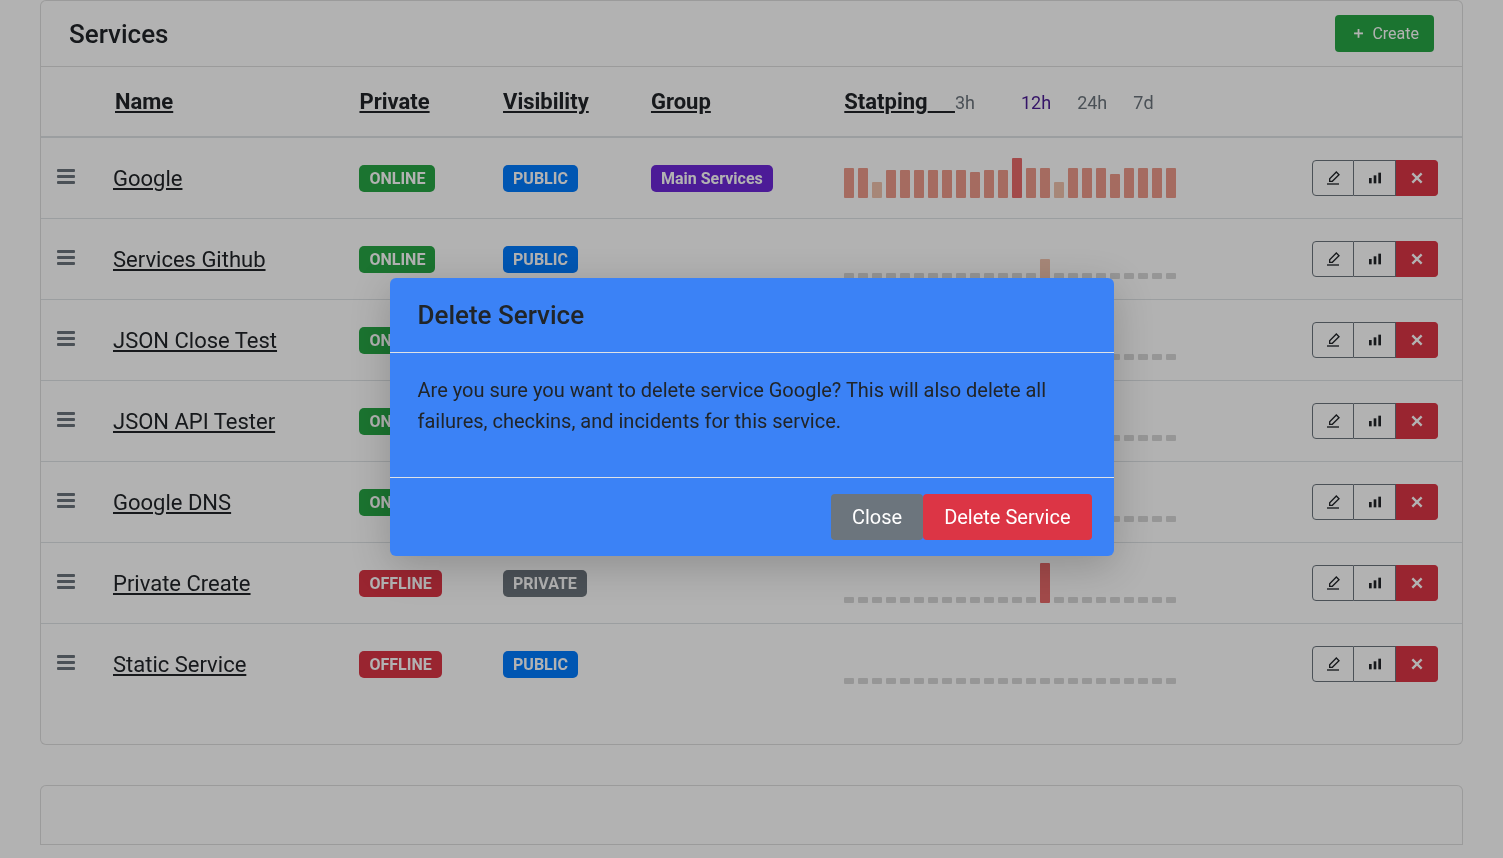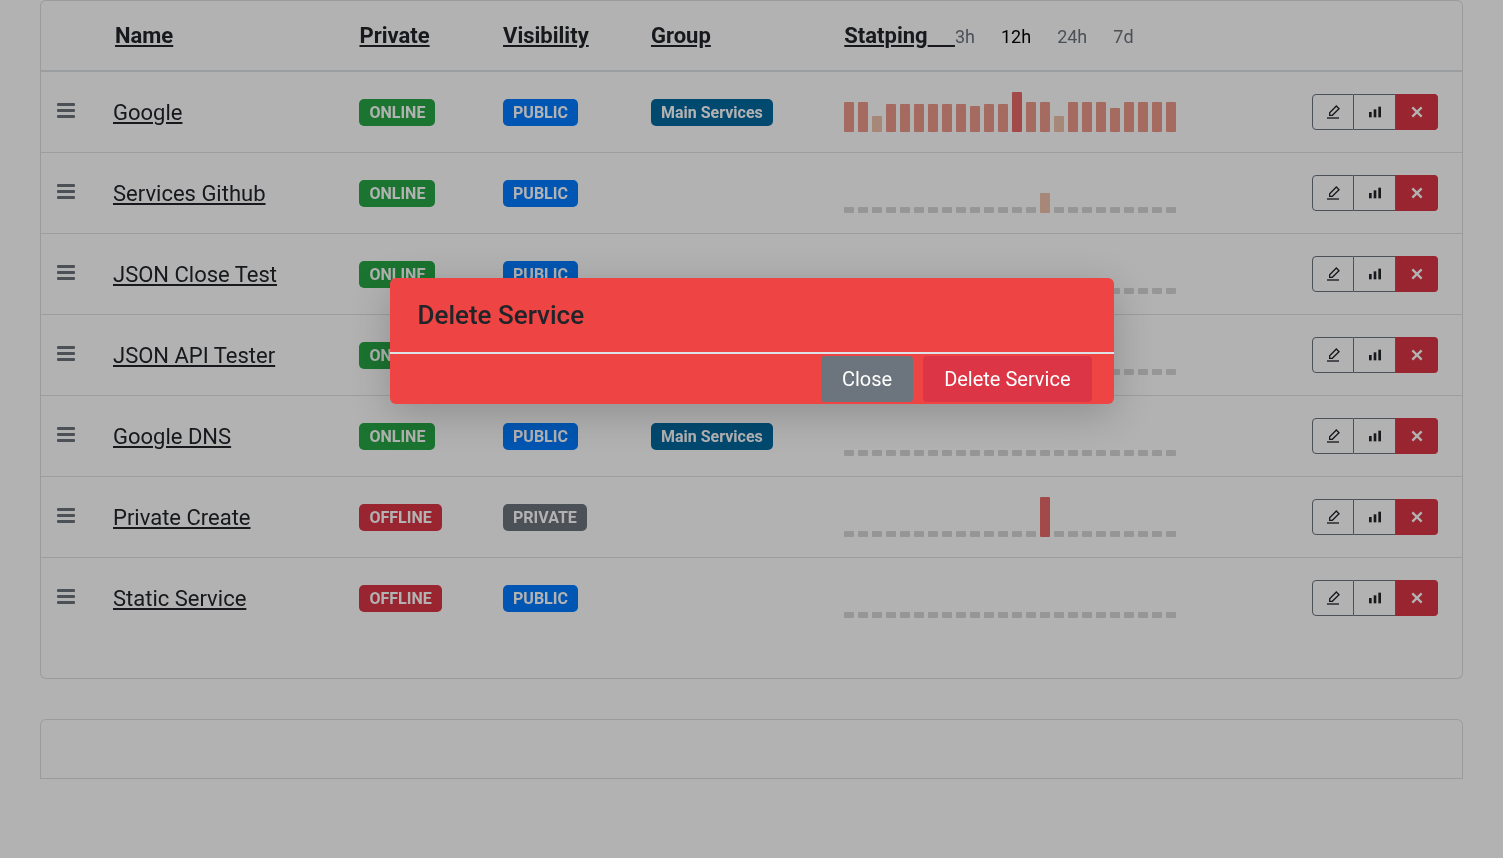--- a/index.html
+++ b/index.html
@@ -70,41 +70,41 @@
     color: #212529;
   }
   thead th.th-name { padding-left: 18px; }
   .ranges {
     display: inline-flex;
     gap: 26px;
     font-size: 18px;
     font-weight: 400;
     color: #6c757d;
   }
-  .range-item.active { color: #000000; }
+  .range-item.active { color: #4c1d95; margin-left: 20px; }
   .range-item { cursor: pointer; }
   tbody tr { border-top: 1px solid #dee2e6; }
   tbody td { padding: 20px 16px; vertical-align: middle; }
   .drag-col { width: 56px; color: #6c757d; }
   .drag-icon { display: inline-block; width: 18px; }
   .drag-icon span { display:block; height:3px; background:#6c757d; margin:3px 0; border-radius:1px; }
   .name-cell { font-size: 22px; color: #212529; }
   .badge {
     display: inline-block;
     padding: 4px 10px;
     border-radius: 5px;
     font-size: 16px;
     font-weight: 700;
     color: #fff;
   }
   .badge-online { background: #28a745; }
   .badge-offline { background: #dc3545; }
   .badge-public { background: #007bff; }
   .badge-private { background: #6c757d; }
-  .badge-group { background: #0369a1; }
+  .badge-group { background: #6d28d9; }
   .spark {
     display: flex;
     align-items: flex-end;
     gap: 4px;
     height: 40px;
     width: 340px;
   }
   .spark .bar {
     width: 10px;
     border-radius: 1px;
@@ -130,59 +130,66 @@
     color: #fff;
     border-radius: 0 4px 4px 0;
     border-left: none;
   }
   .modal {
     position: absolute;
     top: 278px;
     left: 50%;
     transform: translateX(-50%);
     width: 724px;
-    background: #ef4444;
+    background: #3b82f6;
     border-radius: 6px;
     z-index: 20;
     box-shadow: 0 10px 40px rgba(0,0,0,0.2);
   }
   .modal-header {
     padding: 22px 28px;
     border-bottom: 1px solid #dee2e6;
     font-size: 26px;
     font-weight: 500;
   }
   .modal-body {
     padding: 22px 28px 40px 28px;
     font-size: 20px;
     line-height: 1.55;
     color: #212529;
   }
   .modal-footer {
-    padding: 2px 22px;
+    padding: 16px 22px;
     border-top: 1px solid #dee2e6;
     display: flex;
     justify-content: flex-end;
-    gap: 10px;
+    gap: 0;
   }
   .next-card {
     margin: 0 40px;
     border: 1px solid rgba(0,0,0,0.125);
     border-radius: 6px 6px 0 0;
     background: #fff;
     height: 60px;
   }
   svg { display: block; }
 </style>
 </head>
 <body>
 
 <div class="page-wrap">
 
   <div class="card">
+    <div class="card-header">
+      <div class="card-title">Services</div>
+      <button class="btn btn-success">
+        <span class="plus-icon">＋</span>
+        <span>Create</span>
+      </button>
+    </div>
 
     <table>
       <thead>
         <tr>
           <th class="drag-col"></th>
           <th class="th-name">Name</th>
           <th>Private</th>
           <th>Visibility</th>
           <th>Group</th>
           <th>
@@ -630,19 +637,20 @@
     </table>
     <div style="height:40px"></div>
   </div>
 
   <div class="next-card"></div>
 
   <div class="overlay"></div>
 
   <div class="modal">
     <div class="modal-header">Delete Service</div>
+    <div class="modal-body">Are you sure you want to delete service Google? This will also delete all failures, checkins, and incidents for this service.</div>
     <div class="modal-footer">
       <button class="btn btn-secondary btn-lg">Close</button>
       <button class="btn btn-danger btn-lg">Delete Service</button>
     </div>
   </div>
 
 </div>
 
 </body></html>

